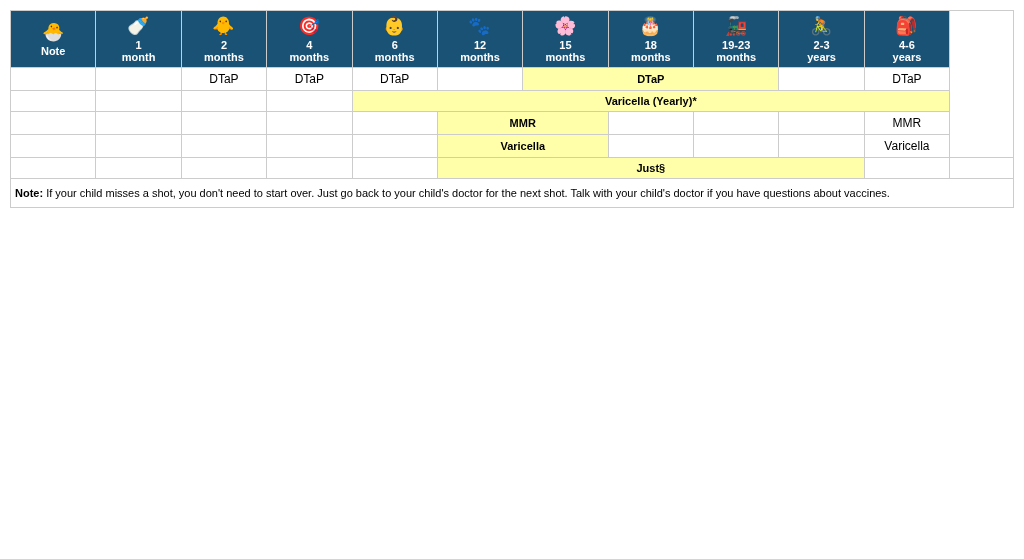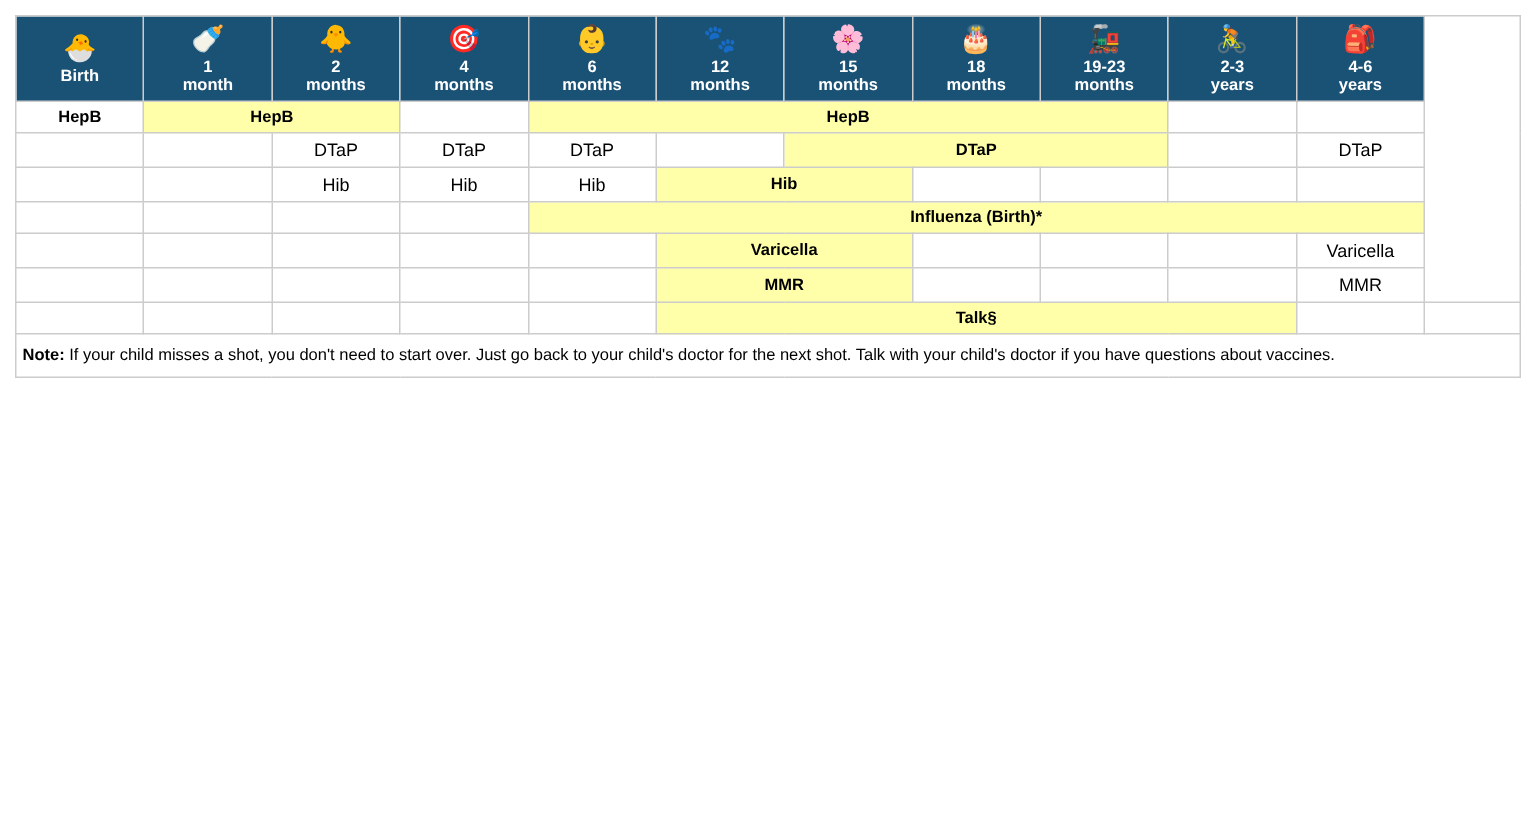--- a/index.html
+++ b/index.html
@@ -63,21 +63,21 @@
     }
   </style>
 </head>
 <body>
 
 <table class="schedule-table">
   <thead>
     <tr>
       <th class="header-cell">
         <span class="header-icon">🐣</span>
-        <span>Birth</span>
+        <span>Note</span>
       </th>
       <th class="header-cell">
         <span class="header-icon">🍼</span>
         <span>1<br>month</span>
       </th>
       <th class="header-cell">
         <span class="header-icon">🐥</span>
         <span>2<br>months</span>
       </th>
       <th class="header-cell">
@@ -109,63 +109,56 @@
         <span>2-3<br>years</span>
       </th>
       <th class="header-cell">
         <span class="header-icon">🎒</span>
         <span>4-6<br>years</span>
       </th>
     </tr>
   </thead>
   <tbody>
 
-    <tr>
-      <td class="row-label">HepB</td>
-      <td class="vaccine-yellow" colspan="2">HepB</td>
-      <td class="vaccine-empty"></td>
-      <td class="vaccine-yellow" colspan="5">HepB</td>
-      <td class="vaccine-empty"></td>
-      <td class="vaccine-empty"></td>
-    </tr>
 
 
     <tr>
       <td class="vaccine-empty"></td>
       <td class="vaccine-empty"></td>
       <td class="vaccine-empty">DTaP</td>
       <td class="vaccine-empty">DTaP</td>
       <td class="vaccine-empty">DTaP</td>
       <td class="vaccine-empty"></td>
       <td class="vaccine-yellow" colspan="3">DTaP</td>
       <td class="vaccine-empty"></td>
       <td class="vaccine-empty">DTaP</td>
     </tr>
 
-    <tr>
-      <td class="vaccine-empty"></td>
-      <td class="vaccine-empty"></td>
-      <td class="vaccine-empty">Hib</td>
-      <td class="vaccine-empty">Hib</td>
-      <td class="vaccine-empty">Hib</td>
-      <td class="vaccine-yellow" colspan="2">Hib</td>
-      <td class="vaccine-empty"></td>
-      <td class="vaccine-empty"></td>
-      <td class="vaccine-empty"></td>
-      <td class="vaccine-empty"></td>
-    </tr>
 
 
 
     <tr>
       <td class="vaccine-empty"></td>
       <td class="vaccine-empty"></td>
       <td class="vaccine-empty"></td>
       <td class="vaccine-empty"></td>
-      <td class="vaccine-yellow" colspan="7">Influenza (Birth)*</td>
+      <td class="vaccine-yellow" colspan="7">Varicella (Yearly)*</td>
+    </tr>
+
+    <tr>
+      <td class="vaccine-empty"></td>
+      <td class="vaccine-empty"></td>
+      <td class="vaccine-empty"></td>
+      <td class="vaccine-empty"></td>
+      <td class="vaccine-empty"></td>
+      <td class="vaccine-yellow" colspan="2">MMR</td>
+      <td class="vaccine-empty"></td>
+      <td class="vaccine-empty"></td>
+      <td class="vaccine-empty"></td>
+      <td class="vaccine-empty">MMR</td>
     </tr>
 
     <tr>
       <td class="vaccine-empty"></td>
       <td class="vaccine-empty"></td>
       <td class="vaccine-empty"></td>
       <td class="vaccine-empty"></td>
       <td class="vaccine-empty"></td>
       <td class="vaccine-yellow" colspan="2">Varicella</td>
       <td class="vaccine-empty"></td>
@@ -173,34 +166,21 @@
       <td class="vaccine-empty"></td>
       <td class="vaccine-empty">Varicella</td>
     </tr>
 
     <tr>
       <td class="vaccine-empty"></td>
       <td class="vaccine-empty"></td>
       <td class="vaccine-empty"></td>
       <td class="vaccine-empty"></td>
       <td class="vaccine-empty"></td>
-      <td class="vaccine-yellow" colspan="2">MMR</td>
-      <td class="vaccine-empty"></td>
-      <td class="vaccine-empty"></td>
-      <td class="vaccine-empty"></td>
-      <td class="vaccine-empty">MMR</td>
-    </tr>
-
-    <tr>
-      <td class="vaccine-empty"></td>
-      <td class="vaccine-empty"></td>
-      <td class="vaccine-empty"></td>
-      <td class="vaccine-empty"></td>
-      <td class="vaccine-empty"></td>
-      <td class="vaccine-yellow" colspan="5">Talk§</td>
+      <td class="vaccine-yellow" colspan="5">Just§</td>
       <td class="vaccine-empty"></td>
       <td class="vaccine-empty"></td>
     </tr>
 
     <tr class="note-row">
       <td colspan="11">
         <span class="note-bold">Note:</span><span> If your child misses a shot, you don't need to start over. Just go back to your child's doctor for the next shot. Talk with your child's doctor if you have questions about vaccines.</span>
       </td>
     </tr>
   </tbody>

